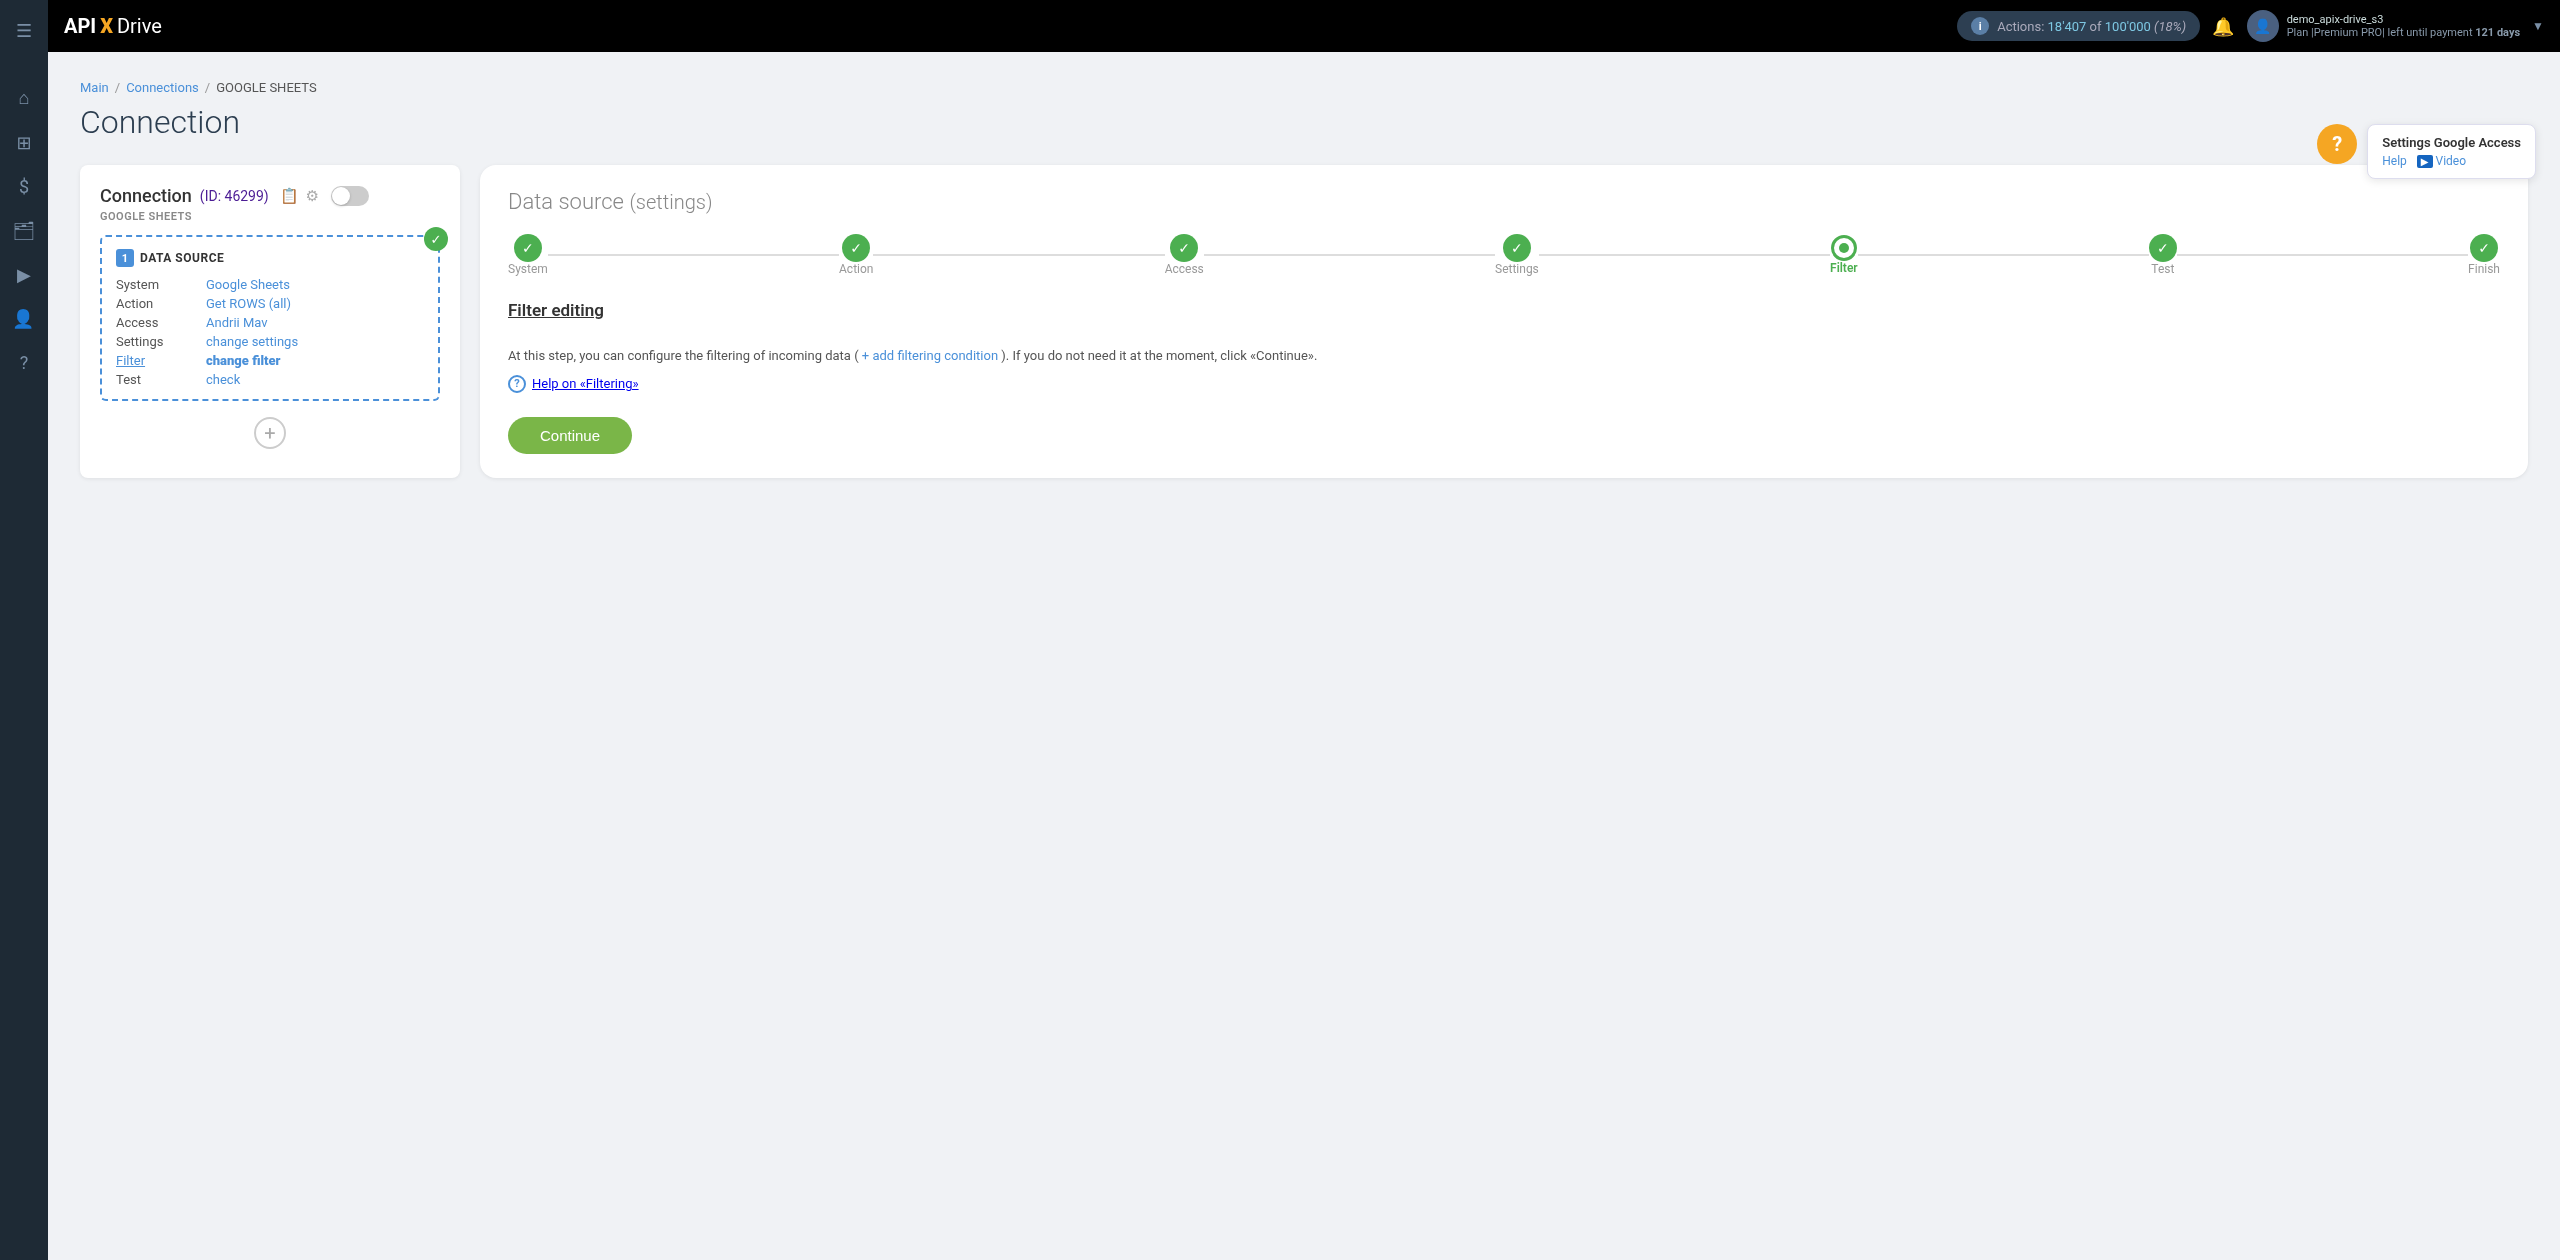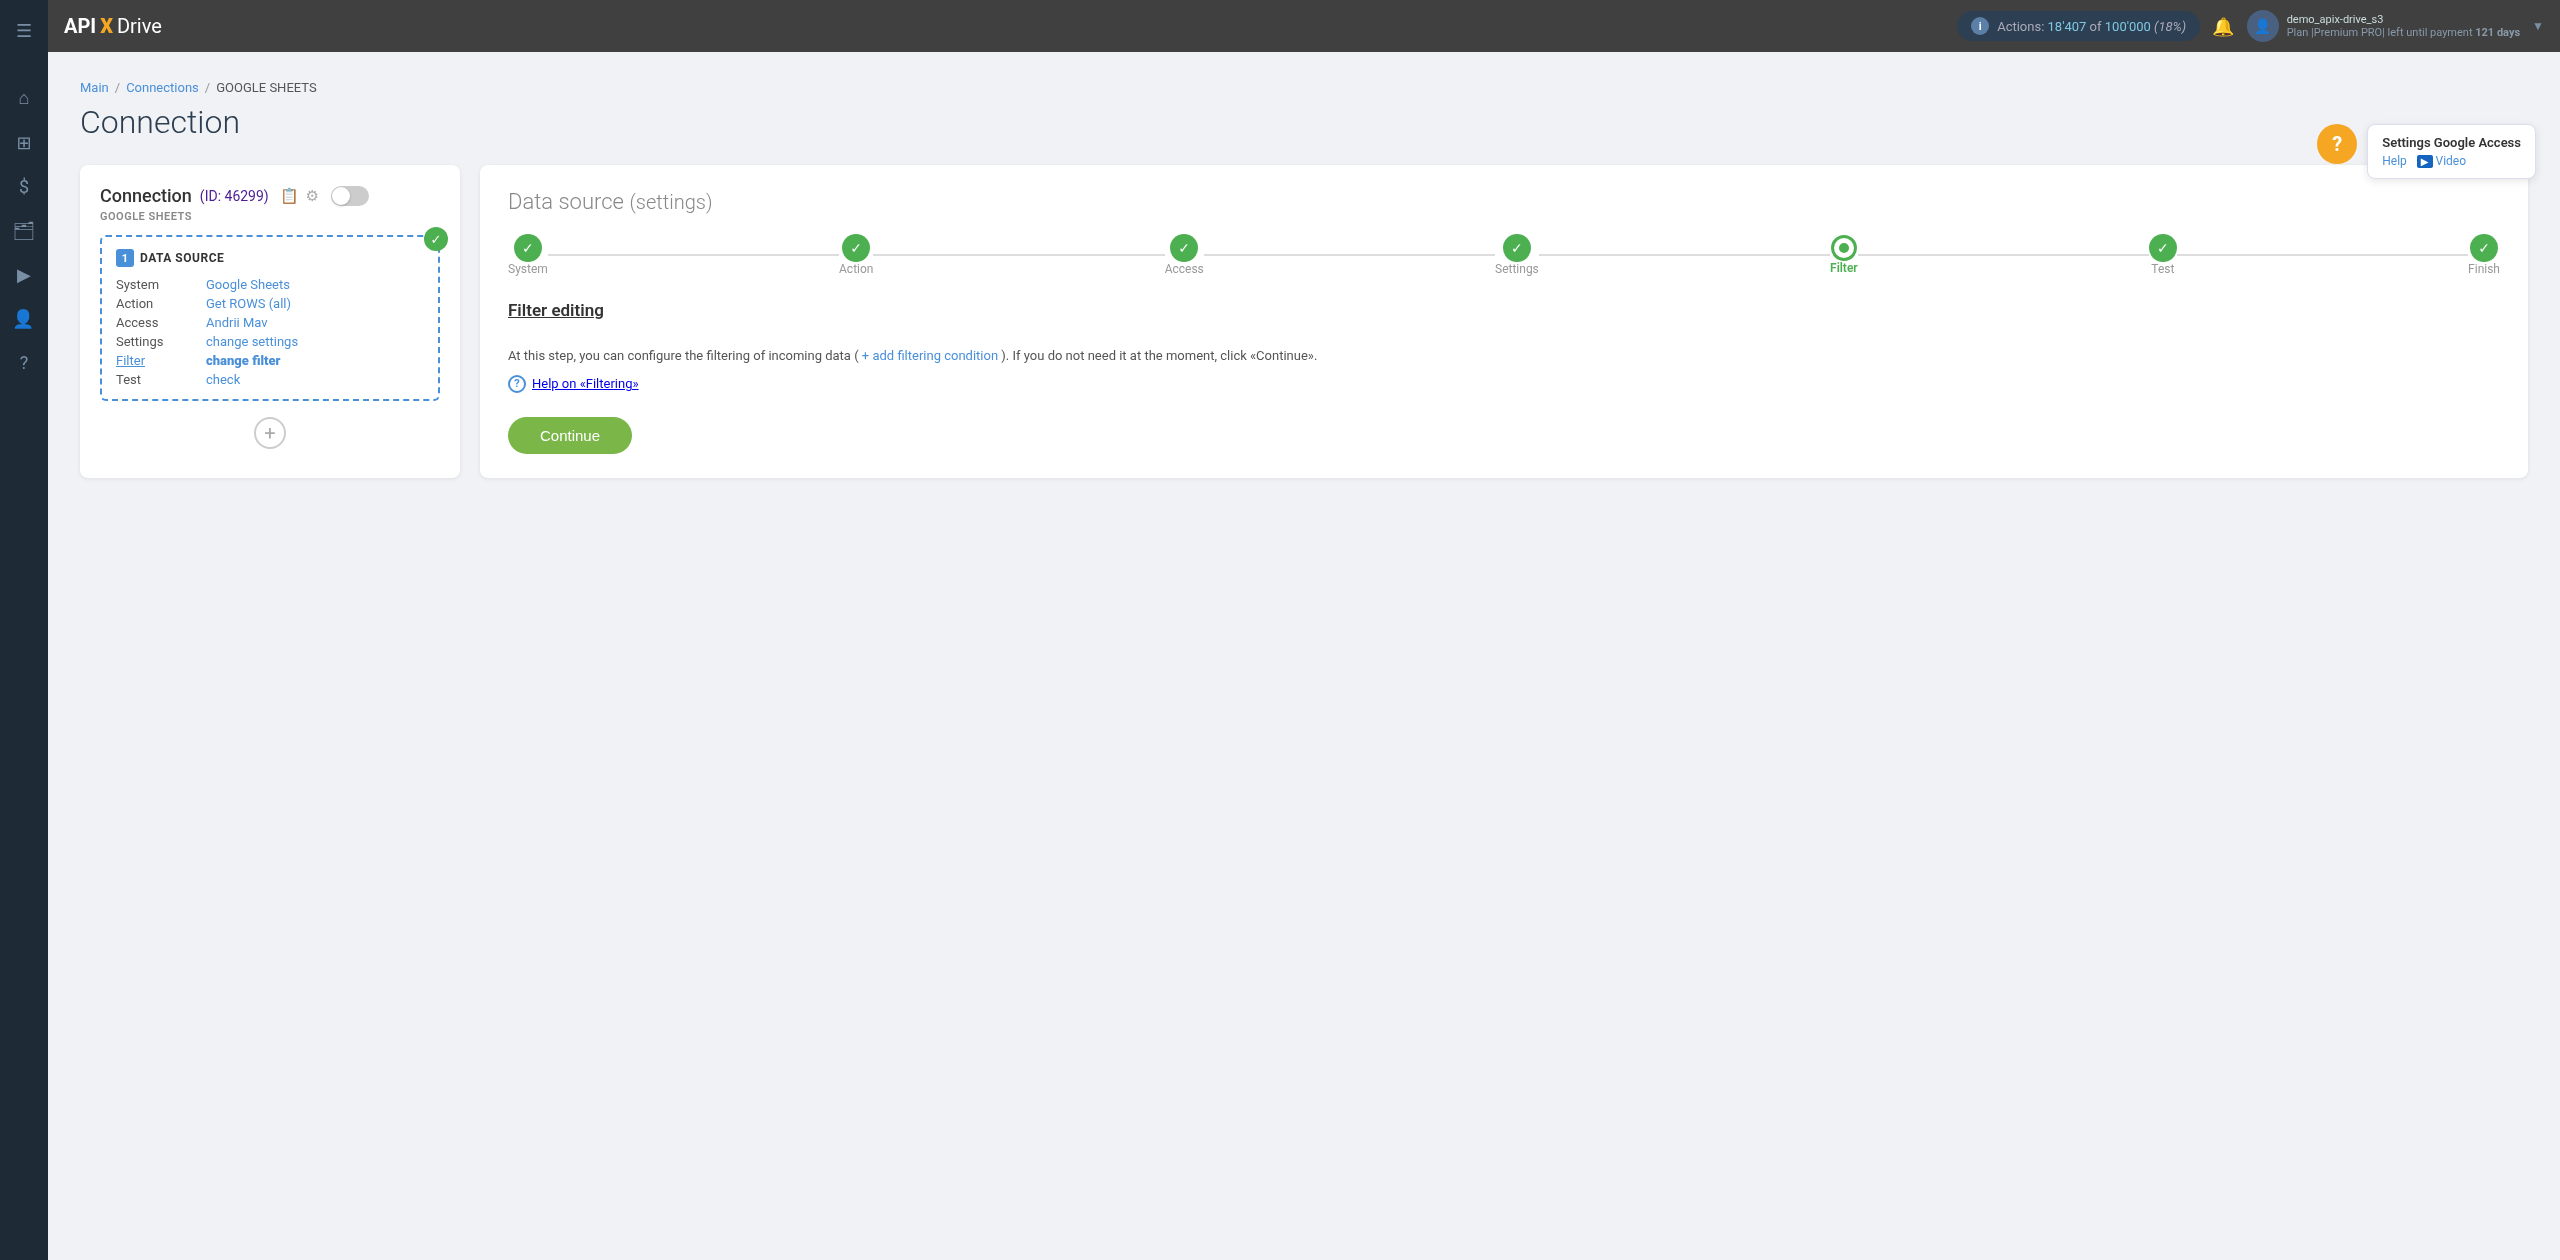--- a/index.html
+++ b/index.html
@@ -6,21 +6,21 @@
     body { font-family: -apple-system, BlinkMacSystemFont, 'Segoe UI', Roboto, sans-serif; background: #f0f2f5; display: flex; height: 100vh; overflow: hidden; }
 
     
     .sidebar { width: 48px; background: #1e2a35; display: flex; flex-direction: column; align-items: center; padding: 12px 0; gap: 8px; flex-shrink: 0; }
     .sidebar-icon { width: 36px; height: 36px; display: flex; align-items: center; justify-content: center; color: #7a8fa6; cursor: pointer; border-radius: 6px; font-size: 18px; }
 
     
     .main-wrap { display: flex; flex-direction: column; flex: 1; overflow: hidden; }
 
     
-    .navbar { background: #404040; height: 52px; display: flex; align-items: center; padding: 0 16px; gap: 12px; flex-shrink: 0; }
+    .navbar { background: #000000; height: 52px; display: flex; align-items: center; padding: 0 16px; gap: 12px; flex-shrink: 0; }
     .navbar-brand { display: flex; align-items: center; gap: 4px; }
     .brand-api { color: #fff; font-size: 20px; font-weight: 700; }
     .brand-x { color: #f5a623; font-size: 20px; font-weight: 900; }
     .brand-drive { color: #fff; font-size: 20px; font-weight: 400; }
     .navbar-spacer { flex: 1; }
     .actions-badge { background: #2d3f52; border-radius: 20px; padding: 6px 14px; display: flex; align-items: center; gap: 8px; }
     .actions-icon { width: 18px; height: 18px; background: #5b7fa6; border-radius: 50%; display: flex; align-items: center; justify-content: center; color: #fff; font-size: 11px; font-weight: bold; }
     .actions-text { color: #aab; font-size: 13px; }
     .actions-text span.highlight { color: #7ec8e3; }
     .actions-text span.pct { color: #aab; font-style: italic; }
@@ -72,21 +72,21 @@
     .ds-title { font-size: 12px; font-weight: 700; color: #333; letter-spacing: 0.5px; }
     .ds-rows { display: grid; grid-template-columns: 90px 1fr; gap: 4px 0; font-size: 13px; }
     .ds-key { color: #555; }
     .ds-val { color: #4a90d9; }
     .ds-val.bold { font-weight: 700; }
 
     
     .add-btn { width: 32px; height: 32px; border-radius: 50%; border: 2px solid #ccc; background: #fff; display: flex; align-items: center; justify-content: center; color: #aaa; font-size: 20px; cursor: pointer; margin: 16px auto 0; }
 
     
-    .settings-panel { background: #fff; border-radius: 8px; box-shadow: 0 1px 4px rgba(0,0,0,0.08); padding: 24px 28px; flex: 1; }
+    .settings-panel { background: #fff; border-radius: 16px; box-shadow: 0 1px 4px rgba(0,0,0,0.08); padding: 24px 28px; flex: 1; }
     .panel-title { font-size: 22px; color: #333; margin-bottom: 20px; }
     .panel-title span { color: #888; font-weight: 300; }
     .step-circle { width: 28px; height: 28px; border-radius: 50%; display: flex; align-items: center; justify-content: center; font-size: 14px; }
     .step-circle.done { background: #4caf50; color: #fff; }
     .step-circle.active { background: #fff; border: 3px solid #4caf50; width: 26px; height: 26px; }
     .step-circle.active::after { content: ''; width: 10px; height: 10px; background: #4caf50; border-radius: 50%; display: block; }
     .step-label { font-size: 12px; color: #999; }
     .step-label.active { color: #4caf50; font-weight: 600; }
 
     

